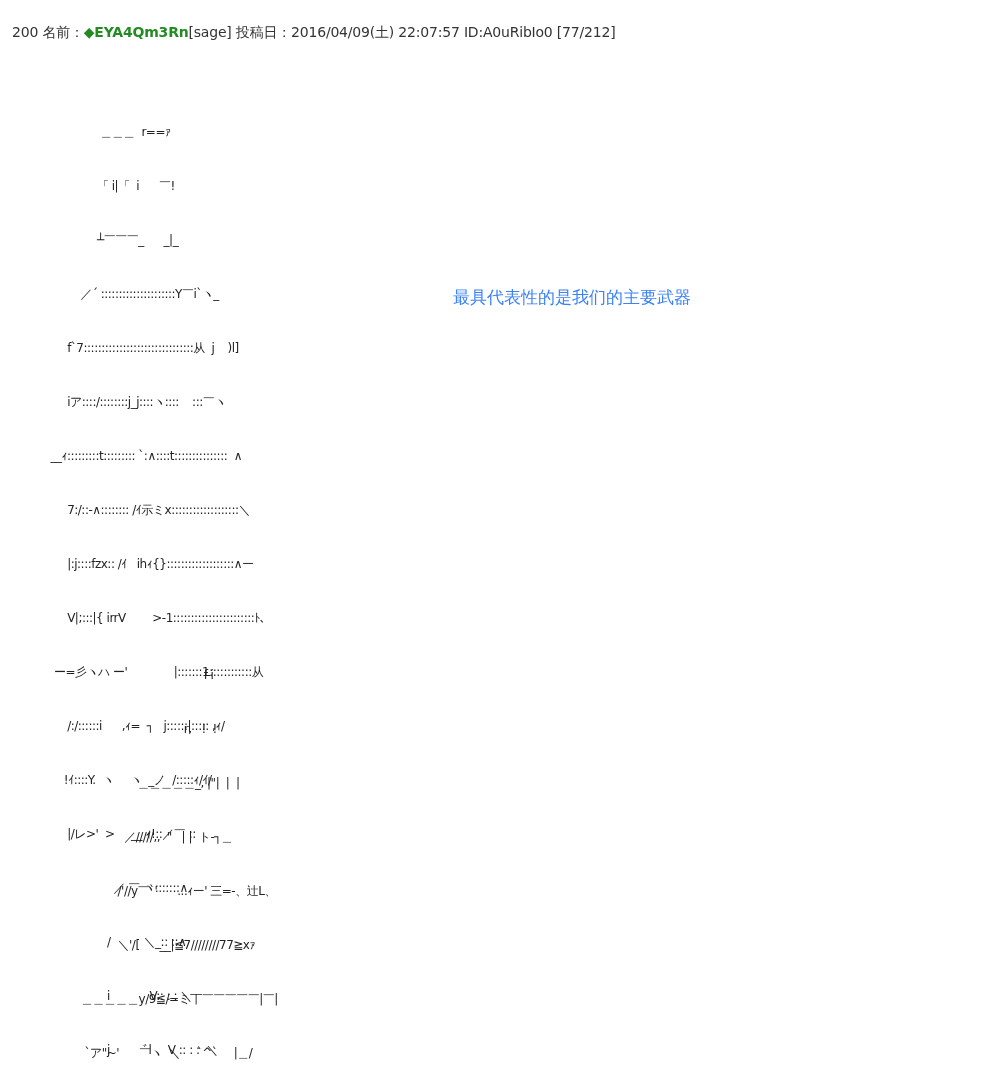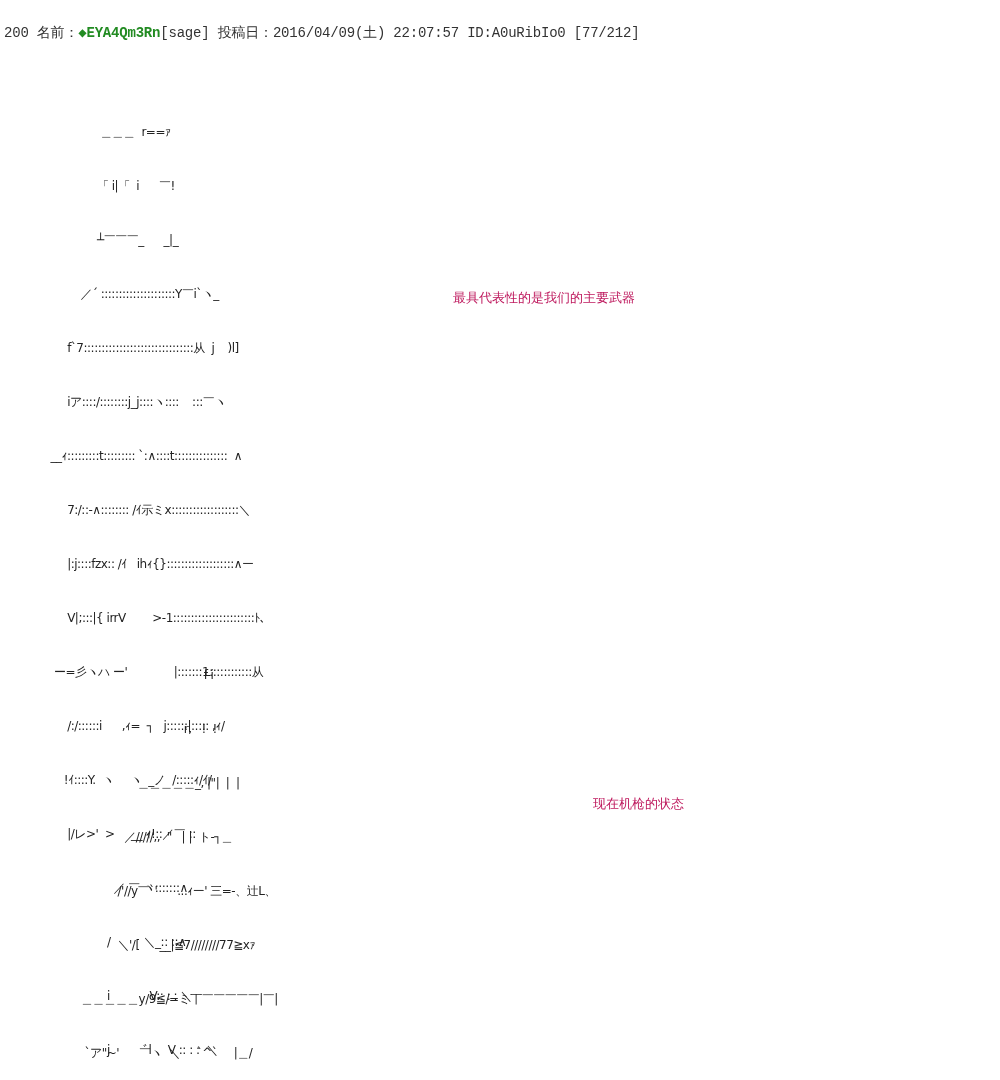--- a/index.html
+++ b/index.html
@@ -1,25 +1,25 @@
 <!DOCTYPE html>
 <html><head>
 <meta charset="utf-8">
 <style>
   html, body { margin:0; padding:0; background:#ffffff; }
   body { width:1000px; height:1080px; position:relative; overflow:hidden;
          font-family:"DejaVu Sans", "Liberation Sans", sans-serif; color:#333; }
-  .post-header { position:absolute; left:4px; top:24px; font-size:14px; color:#333; white-space:nowrap; letter-spacing:-0.2px;font-family:Liberation Mono, monospace; }
+  .post-header { position:absolute; left:12px; top:24px; font-size:14px; color:#333; white-space:nowrap; letter-spacing:-0.2px; }
   .post-header .trip { color:#228b22; font-weight:bold; }
   .post-header .mail { color:#333; }
   .aa { position:absolute; margin:0; font-family:"DejaVu Sans", sans-serif; font-size:12px; line-height:18px; color:#222; white-space:pre; letter-spacing:-0.5px; }
   .aa1 { left:34px; top:87px; }
   .aa2 { left:38px; top:630px; }
   .aa-line { display:block; height:18px; }
-  .caption { position:absolute; font-size:13px; line-height:36px; color:#be185d;font-family:Liberation Serif, serif; }
+  .caption { position:absolute; font-size:17px; line-height:36px; color:#3b82f6;font-family:Liberation Serif, serif; }
   .caption1 { left:453px; top:280px; }
   .caption2 { left:593px; top:786px; }
   .caption div { white-space:nowrap; }
 </style>
 </head>
 <body>
 
 <div class="post-header">
   <span>200</span>
   <span>名前：</span><span class="trip">◆EYA4Qm3Rn</span><span class="mail">[sage]</span>
@@ -75,14 +75,13 @@
   
   
   
   
   
   
   
 </div>
 
 <div class="caption caption2">
-  <div>现在机枪的状态</div>
 </div>
 
 </body></html>

